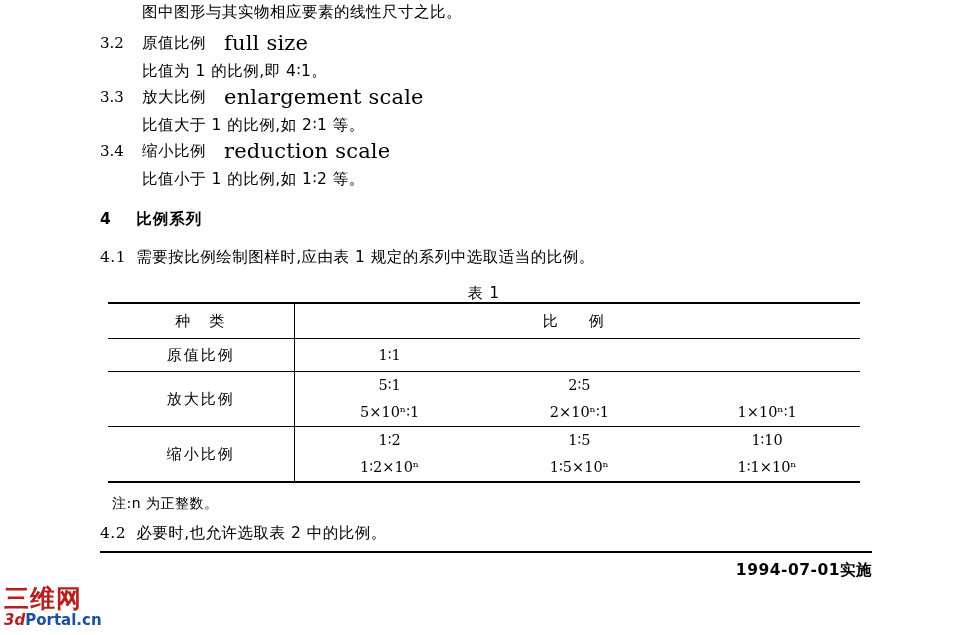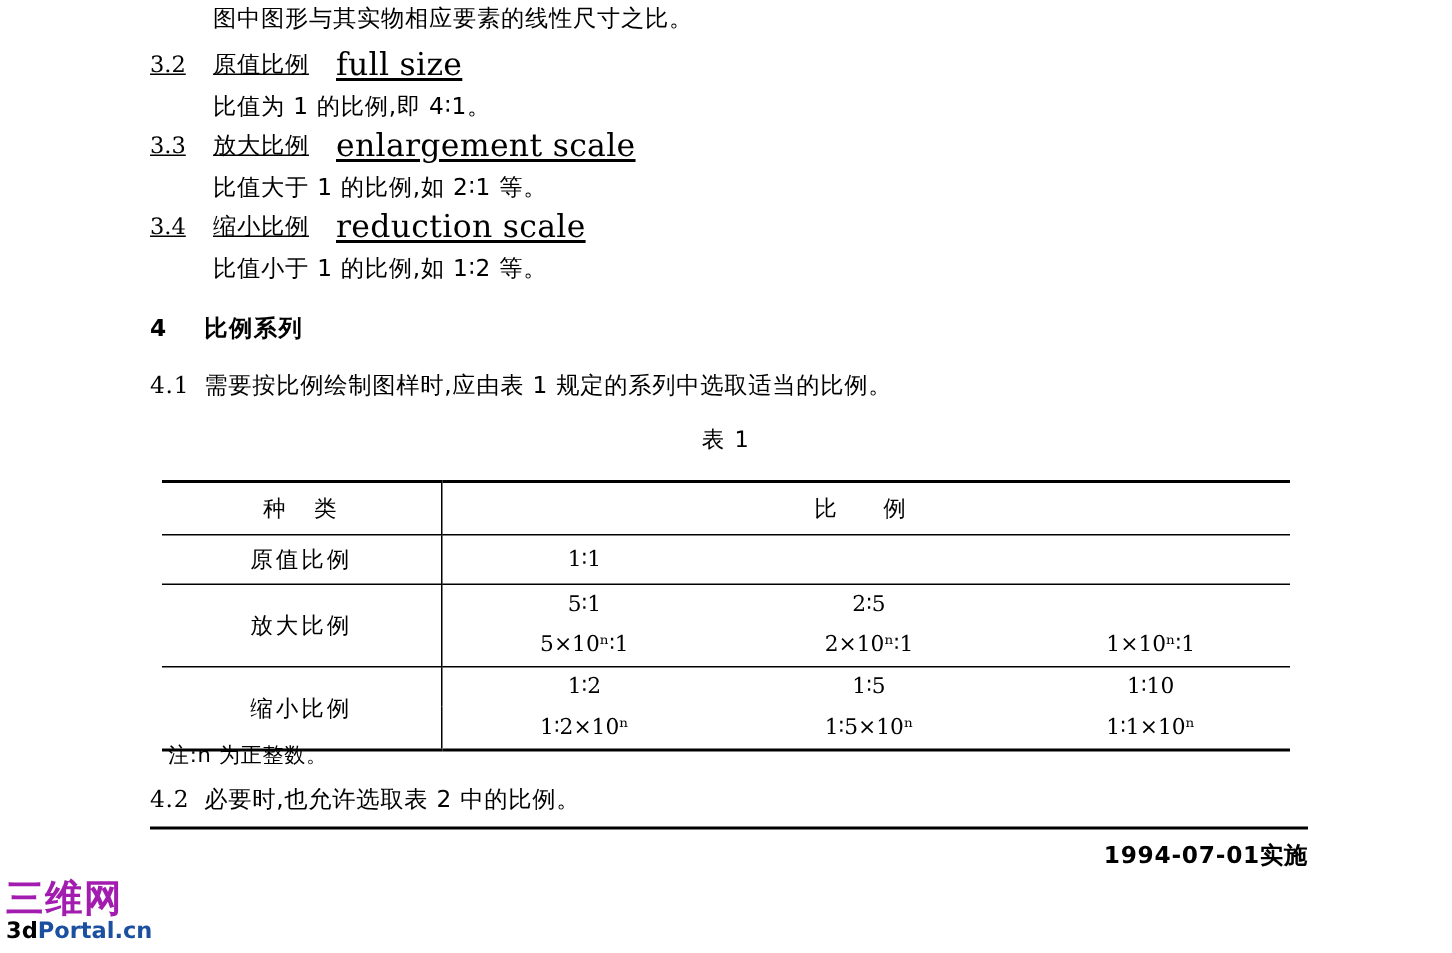--- a/index.html
+++ b/index.html
@@ -28,21 +28,20 @@
     left: 100px;
     top: 0px;
     width: 800px;
   }
   .def-row {
     display: flex;
     align-items: flex-end;
     margin-bottom: 2px;
     font-size: 15.5px;
     line-height: 26px;
-    text-decoration: underline;
   }
   .def-num {
     width: 42px;
     flex: 0 0 42px;
     font-family: "DejaVu Serif", "Liberation Serif", serif;
     font-size: 15px;
   }
   .def-term {
     font-family: "DejaVu Sans", sans-serif;
     font-size: 15.5px;
@@ -88,21 +87,21 @@
     left: 0; top: 284px;
     width: 968px;
     text-align: center;
     font-size: 15px;
     font-family: "DejaVu Sans", sans-serif;
     letter-spacing: 1px;
   }
   table.scale-table {
     position: absolute;
     left: 108px;
-    top: 320px;
+    top: 302px;
     width: 752px;
     border-collapse: collapse;
     font-family: "DejaVu Serif", "Liberation Serif", serif;
     font-size: 14px;
   }
   table.scale-table td {
     border: 0;
     padding: 0;
     text-align: center;
     vertical-align: middle;
@@ -165,34 +164,35 @@
     left: 4px;
     bottom: 4px;
     width: 150px;
     height: 46px;
     user-select: none;
   }
   .wm-main {
     font-family: "DejaVu Sans", sans-serif;
     font-size: 25px;
     font-weight: bold;
-    color: #a21caf;
+    color: #b91c1c;
     letter-spacing: 1px;
     line-height: 27px;
   }
   .wm-sub {
     font-family: "DejaVu Sans", sans-serif;
     font-size: 15px;
     font-weight: bold;
     color: #1b4fa0;
     letter-spacing: 0px;
     line-height: 16px;
   }
   .wm-red {
-    color: #000000;
+    color: #b91c1c;
+    font-style: italic;
   }
 </style>
 </head>
 <body>
 
 <div class="page">
 
   <div class="first-body">图中图形与其实物相应要素的线性尺寸之比。</div>
 
   <div class="defs" style="top:30px;">

